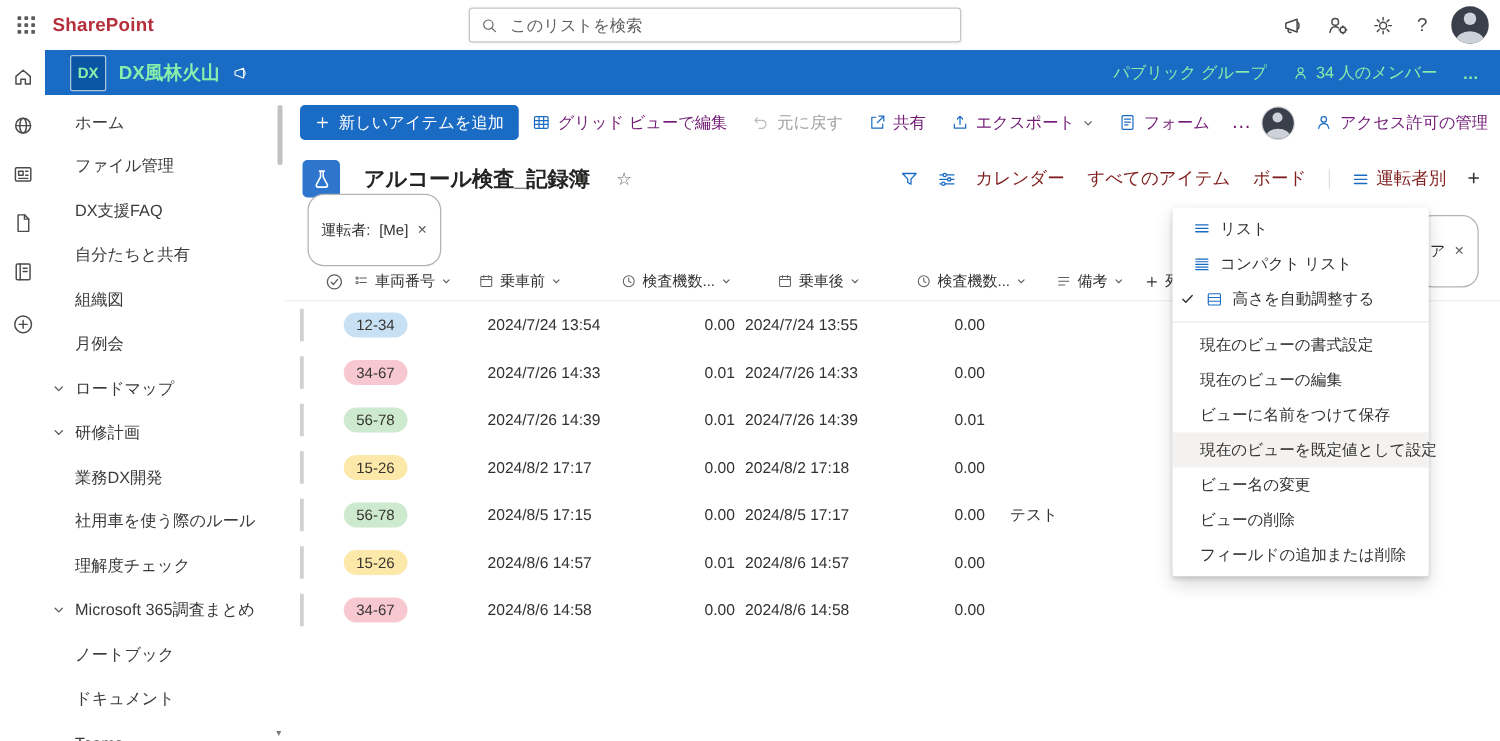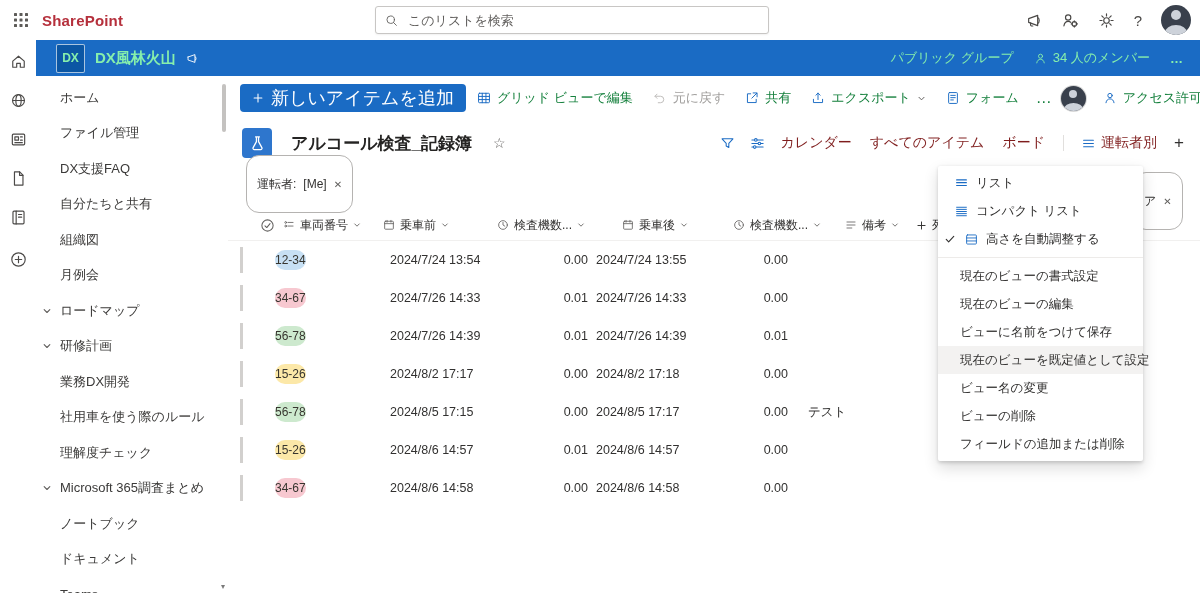--- a/index.html
+++ b/index.html
@@ -55,24 +55,24 @@
   .nav-item .chev{position:absolute;left:6px;color:#605e5c;}
   .nav-item .chev svg{width:10px;height:10px;}
   .scroll-thumb{position:absolute;right:2px;top:8px;width:4px;height:48px;border-radius:2px;background:#c4c2c0;cursor:pointer;}
   .scroll-arrow{position:absolute;right:0;bottom:1px;width:10px;height:10px;font-size:8px;color:#7a7a7a;line-height:10px;text-align:center;cursor:pointer;}
 
   
   .main{position:absolute;top:76px;left:228px;right:0;bottom:0;background:#fff;overflow:hidden;}
 
   .command-bar{height:44px;display:flex;align-items:center;padding:0 12px;gap:2px;}
   .btn-primary{height:28px;background:#1a6bc4;color:#fff;border:none;border-radius:4px;display:inline-flex;align-items:center;
-               gap:7px;padding:0 12px;font-size:18px;cursor:pointer;white-space:nowrap;}
+               gap:7px;padding:0 12px;font-size:13px;cursor:pointer;white-space:nowrap;}
   .btn-primary .icn{color:#fff;}
   .btn-primary .icn svg{width:12px;height:12px;}
-  .cmd-item{height:28px;display:inline-flex;align-items:center;gap:6px;padding:0 9px;font-size:13px;color:#15803d;
+  .cmd-item{height:28px;display:inline-flex;align-items:center;gap:6px;padding:0 9px;font-size:13px;color:#701a75;
             background:none;border:none;cursor:pointer;white-space:nowrap;}
   .cmd-item .icn{color:#1a6bc4;}
   .cmd-item .chev{color:#605e5c;}
   .cmd-item .chev svg{width:9px;height:9px;}
   .cmd-item.disabled{color:#a19f9d;}
   .cmd-item.disabled .icn{color:#bdbbb9;}
   .cmd-more{font-size:16px;letter-spacing:1px;padding:0 6px;}
   .cmd-right{margin-left:auto;display:flex;align-items:center;gap:8px;}
   .mini-avatar{width:25px;height:25px;border-radius:50%;background:#39404c;position:relative;overflow:hidden;cursor:pointer;
                box-shadow:0 0 0 1px #d8d8d8;flex:none;}
@@ -123,21 +123,21 @@
   .t-row{position:relative;height:38px;cursor:pointer;}
   .t-row::before{content:"";position:absolute;left:12px;top:6px;width:3px;height:26px;background:#d2d0ce;}
   .cell{position:absolute;top:0;height:38px;display:flex;align-items:center;font-size:12.5px;color:#323130;white-space:nowrap;}
   .cell.num{justify-content:flex-end;}
   .col-vehicle{left:47px;width:112px;}
   .col-before{left:162px;width:118px;}
   .col-num1{left:262px;width:98px;}
   .col-after{left:368px;width:118px;}
   .col-num2{left:470px;width:90px;}
   .col-note{left:580px;width:120px;}
-  .vpill{height:20px;padding:0 0;border-radius:10px;display:inline-flex;align-items:center;font-size:12px;color:#37352f;}
+  .vpill{height:20px;padding:0 10px;border-radius:10px;display:inline-flex;align-items:center;font-size:12px;color:#37352f;}
 
   
   .view-menu{position:absolute;left:938px;top:166px;width:205px;background:#fff;border-radius:2px;padding:3px 0;z-index:40;
              box-shadow:0 1.6px 3.6px rgba(0,0,0,.14),0 6.4px 14.4px rgba(0,0,0,.14);}
   .menu-item{height:28px;display:flex;align-items:center;font-size:12.5px;color:#323130;cursor:pointer;padding-right:8px;white-space:nowrap;}
   .menu-item.highlighted{background:#f3f2f1;}
   .menu-item.plain{padding-left:22px;}
   .menu-item.with-icon{padding-left:12px;}
   .menu-item.with-check{padding-left:4px;}
   .checkslot{width:16px;display:inline-flex;justify-content:center;color:#323130;margin-right:2px;}

